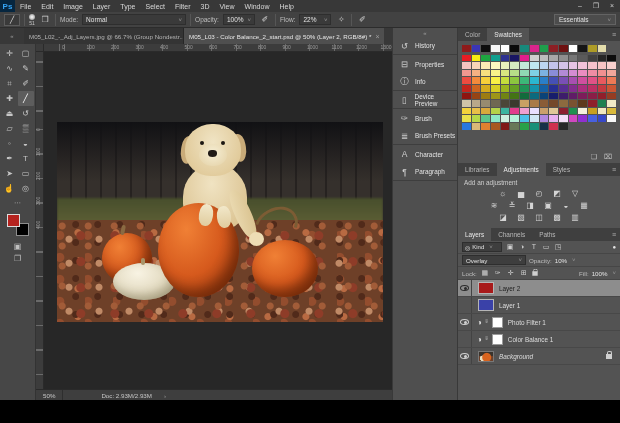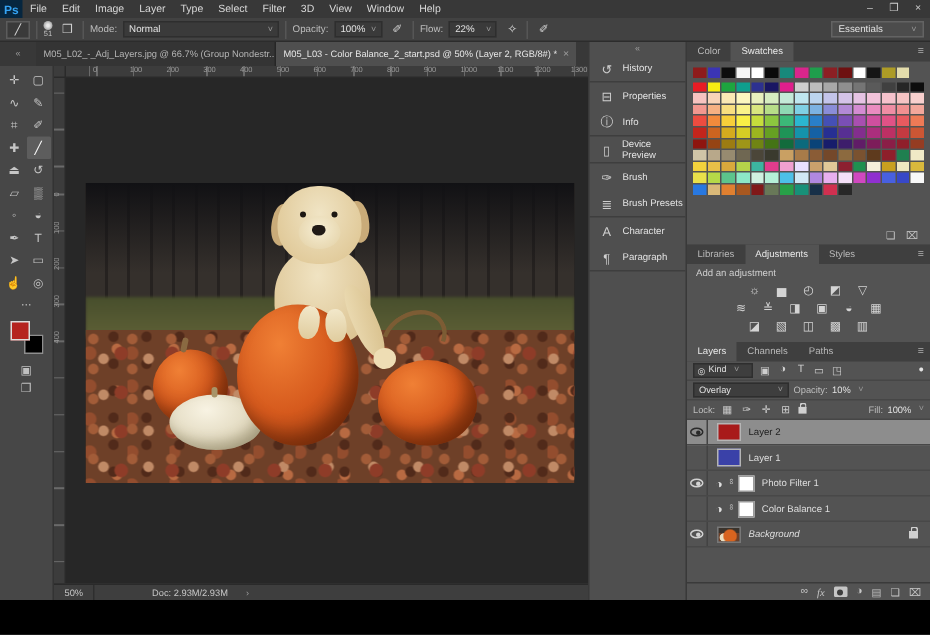--- a/index.html
+++ b/index.html
@@ -775,26 +775,17 @@
           <div class="layer-row">
             <div class="eye-well">
               <span class="eye"></span>
             </div>
             <div class="bg-thumb"></div>
             <span class="layer-name italic">Background</span>
             <span class="icon-lock"></span>
           </div>
         </div>
 
-      <div class="lp-bottom" id="lp-bottom">
-          <span>∞</span>
-          <span class="fx">fx</span>
-          <span class="icon-mask"></span>
-          <span>◑</span>
-          <span>▤</span>
-          <span>❏</span>
-          <span>⌧</span>
-        </div>
     </div>
   </div>
 
   <div class="bottom-strip"></div>
 </div>
 
 </body></html>

